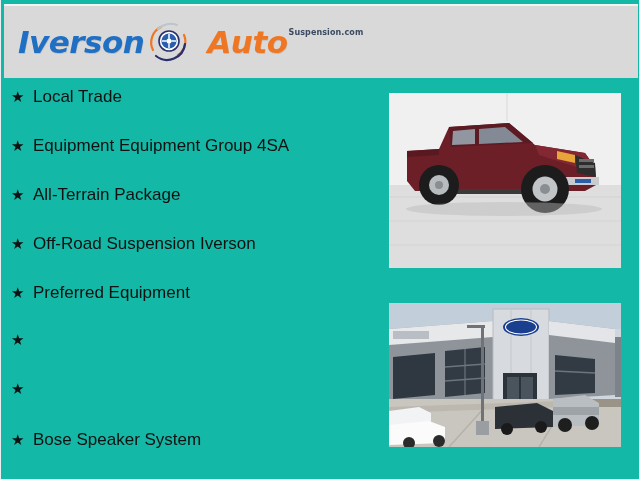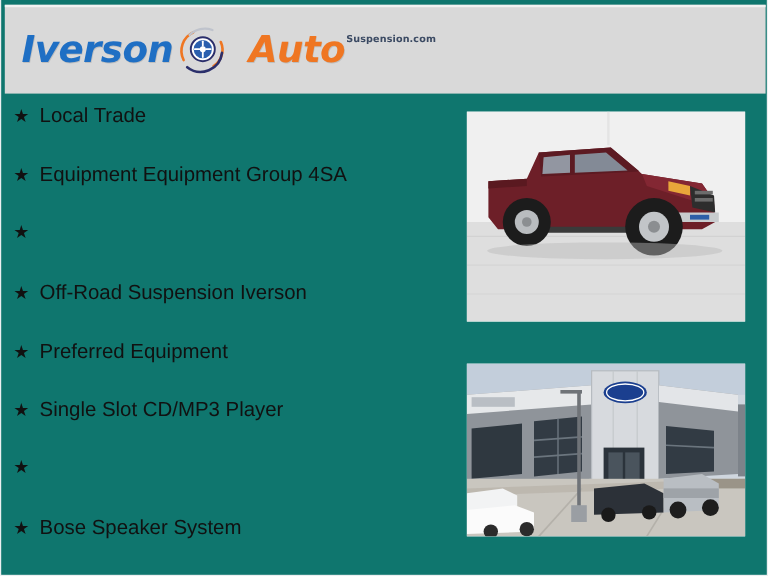--- a/index.html
+++ b/index.html
@@ -9,21 +9,21 @@
     height: 480px;
     background: #ffffff;
     font-family: "Liberation Sans", sans-serif;
     overflow: hidden;
   }
 
   .page {
     position: relative;
     width: 640px;
     height: 480px;
-    background: #0f766e;
+    background: #14b8a6;
     border: 1px solid #eceff1;
     border-top: none;
   }
 
   
   .header {
     position: absolute;
     left: 3px;
     top: 4px;
     width: 634px;
@@ -188,35 +188,35 @@
       <span class="highlight-label">Local Trade</span>
     </div>
 
     <div class="highlight-row">
       <span class="bullet-star">★</span>
       <span class="highlight-label">Equipment Equipment Group 4SA</span>
     </div>
 
     <div class="highlight-row">
       <span class="bullet-star">★</span>
+      <span class="highlight-label">All-Terrain Package</span>
     </div>
 
     <div class="highlight-row">
       <span class="bullet-star">★</span>
       <span class="highlight-label">Off-Road Suspension Iverson</span>
     </div>
 
     <div class="highlight-row">
       <span class="bullet-star">★</span>
       <span class="highlight-label">Preferred Equipment</span>
     </div>
 
     <div class="highlight-row">
       <span class="bullet-star">★</span>
-      <span class="highlight-label">Single Slot CD/MP3 Player</span>
     </div>
 
     <div class="highlight-row">
       <span class="bullet-star">★</span>
     </div>
 
     <div class="highlight-row">
       <span class="bullet-star">★</span>
       <span class="highlight-label">Bose Speaker System</span>
     </div>

